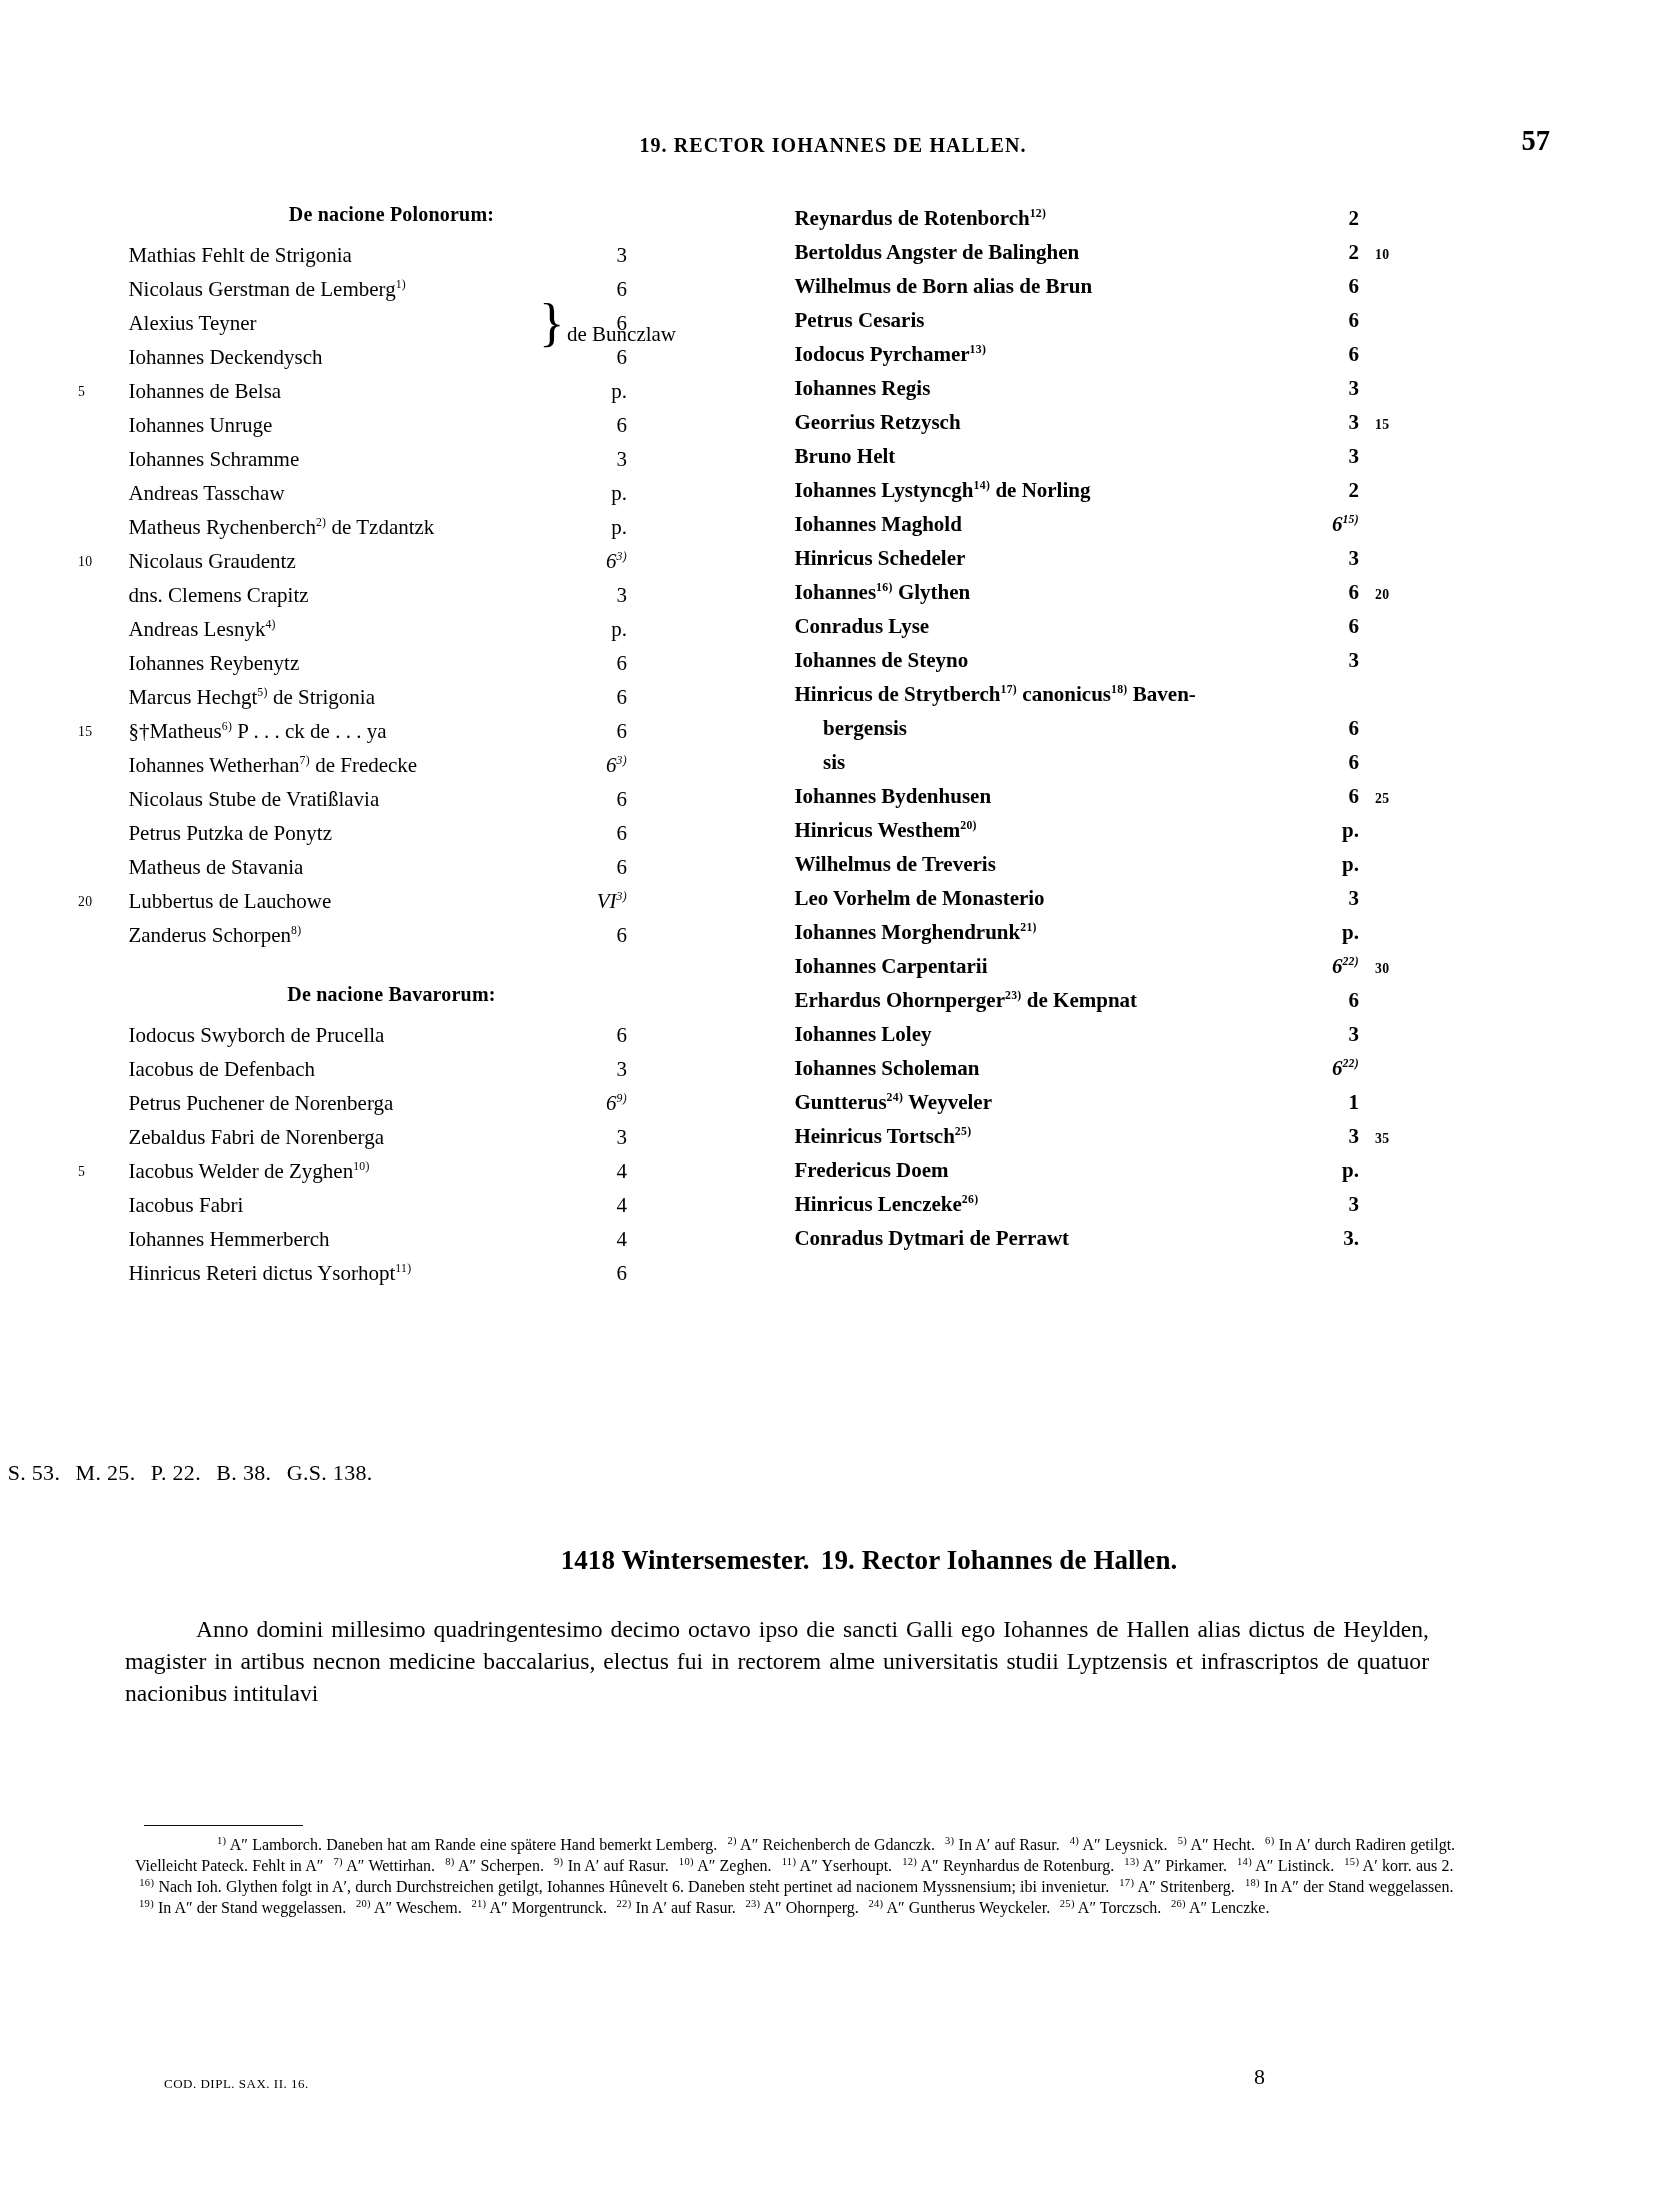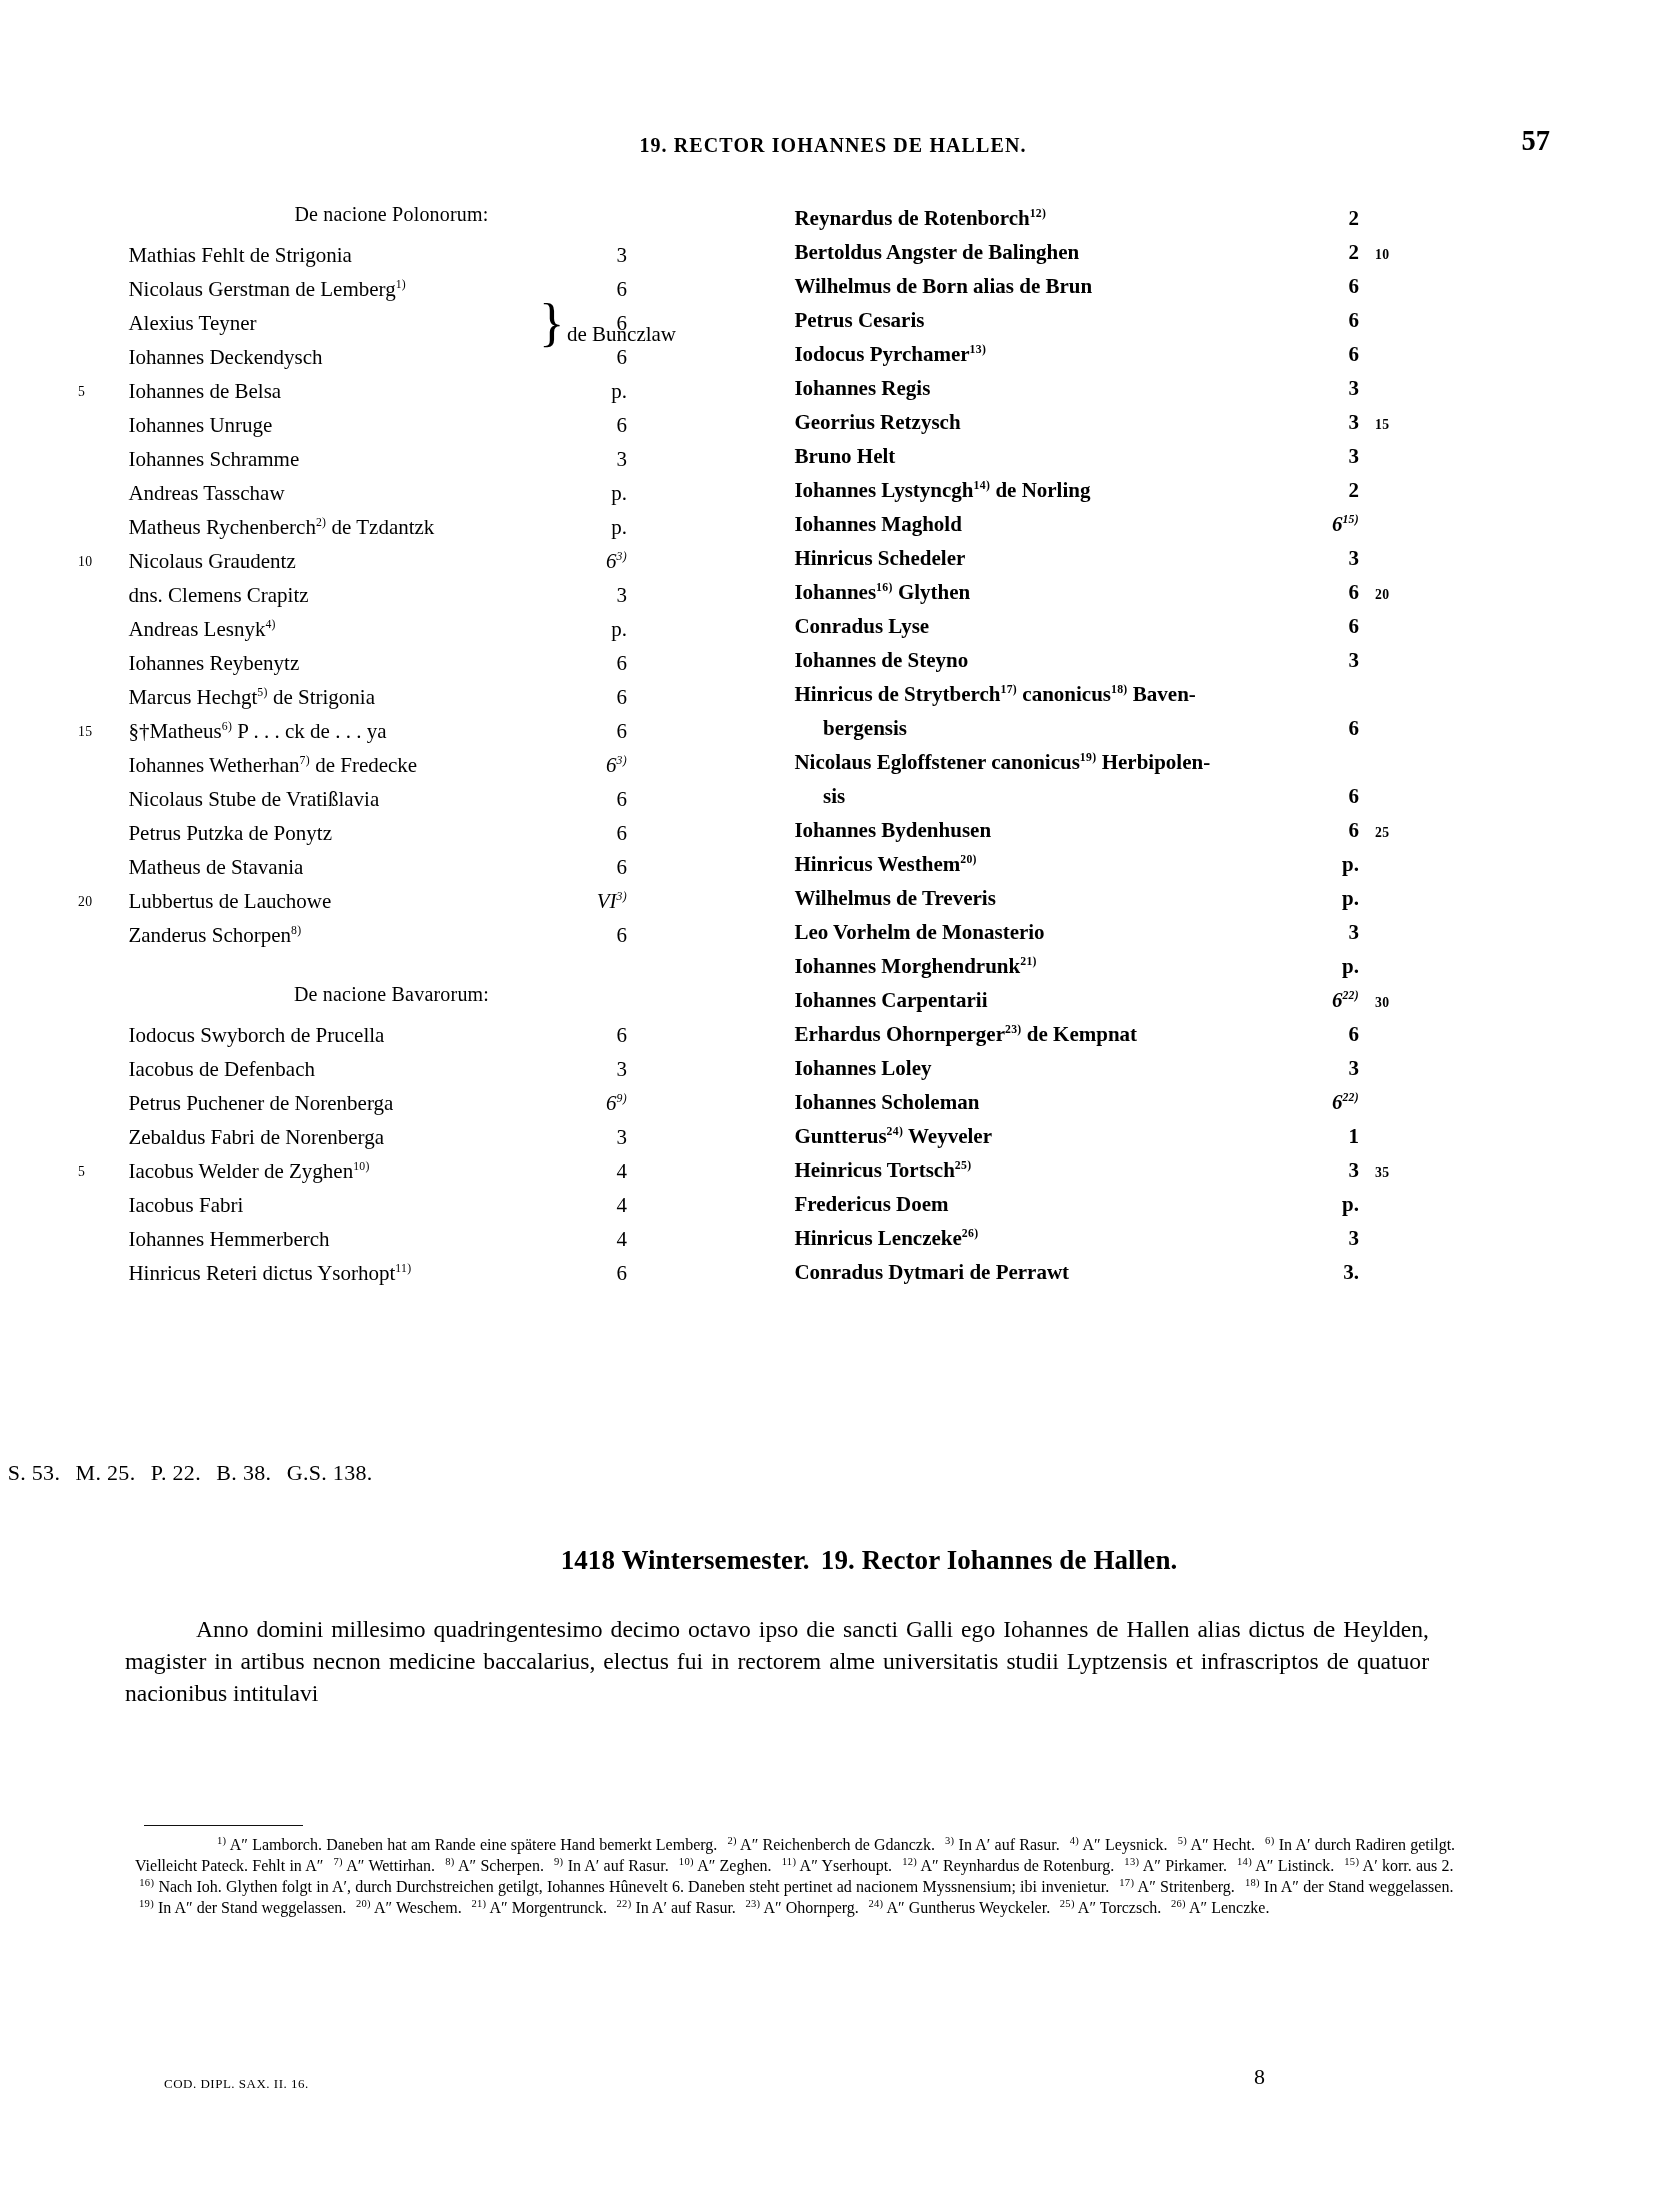--- a/index.html
+++ b/index.html
@@ -25,21 +25,21 @@
     font-size:28.5px; font-weight:700;
   }
 
   
   .reg { position:absolute; top:203px; left:0; width:1666px; }
   .col { position:absolute; top:0; }
   .col-left  { left:112px;  width:652px; }
   .col-right { left:778px; width:729px;font-weight:bold; }
 
   .sechead {
-    font-size:20px; font-weight:400; text-align:center;
+    font-size:20px; font-weight:700; text-align:center;
     letter-spacing:0.2px; margin:0 0 14.2px 0;
     font-family:"Liberation Serif", serif;
   }
   .col-left .sechead { padding-right:93px; }
 
   .row {
     position:relative;
     height:34px;
     font-size:21px;
     white-space:nowrap;
@@ -322,24 +322,20 @@
           </div>
           <div class="row">
             <span class="name">Hinricus de Strytberch<sup>17)</sup> canonicus<sup>18)</sup> Baven-</span>
             <span class="amt"></span>
           </div>
           <div class="row">
             <span class="cont">bergensis</span>
             <span class="amt">6</span>
           </div>
           <div class="row">
-            <span class="name">Nicolaus Egloffstener canonicus<sup>19)</sup> Herbipolen-</span>
-            <span class="amt"></span>
-          </div>
-          <div class="row">
             <span class="cont">sis</span>
             <span class="amt">6</span>
           </div>
           <div class="row">
             <span class="name">Iohannes Bydenhusen</span>
             <span class="amt">6</span>
             <span class="rnum">25</span>
           </div>
           <div class="row">
             <span class="name">Hinricus Westhem<sup>20)</sup></span>

